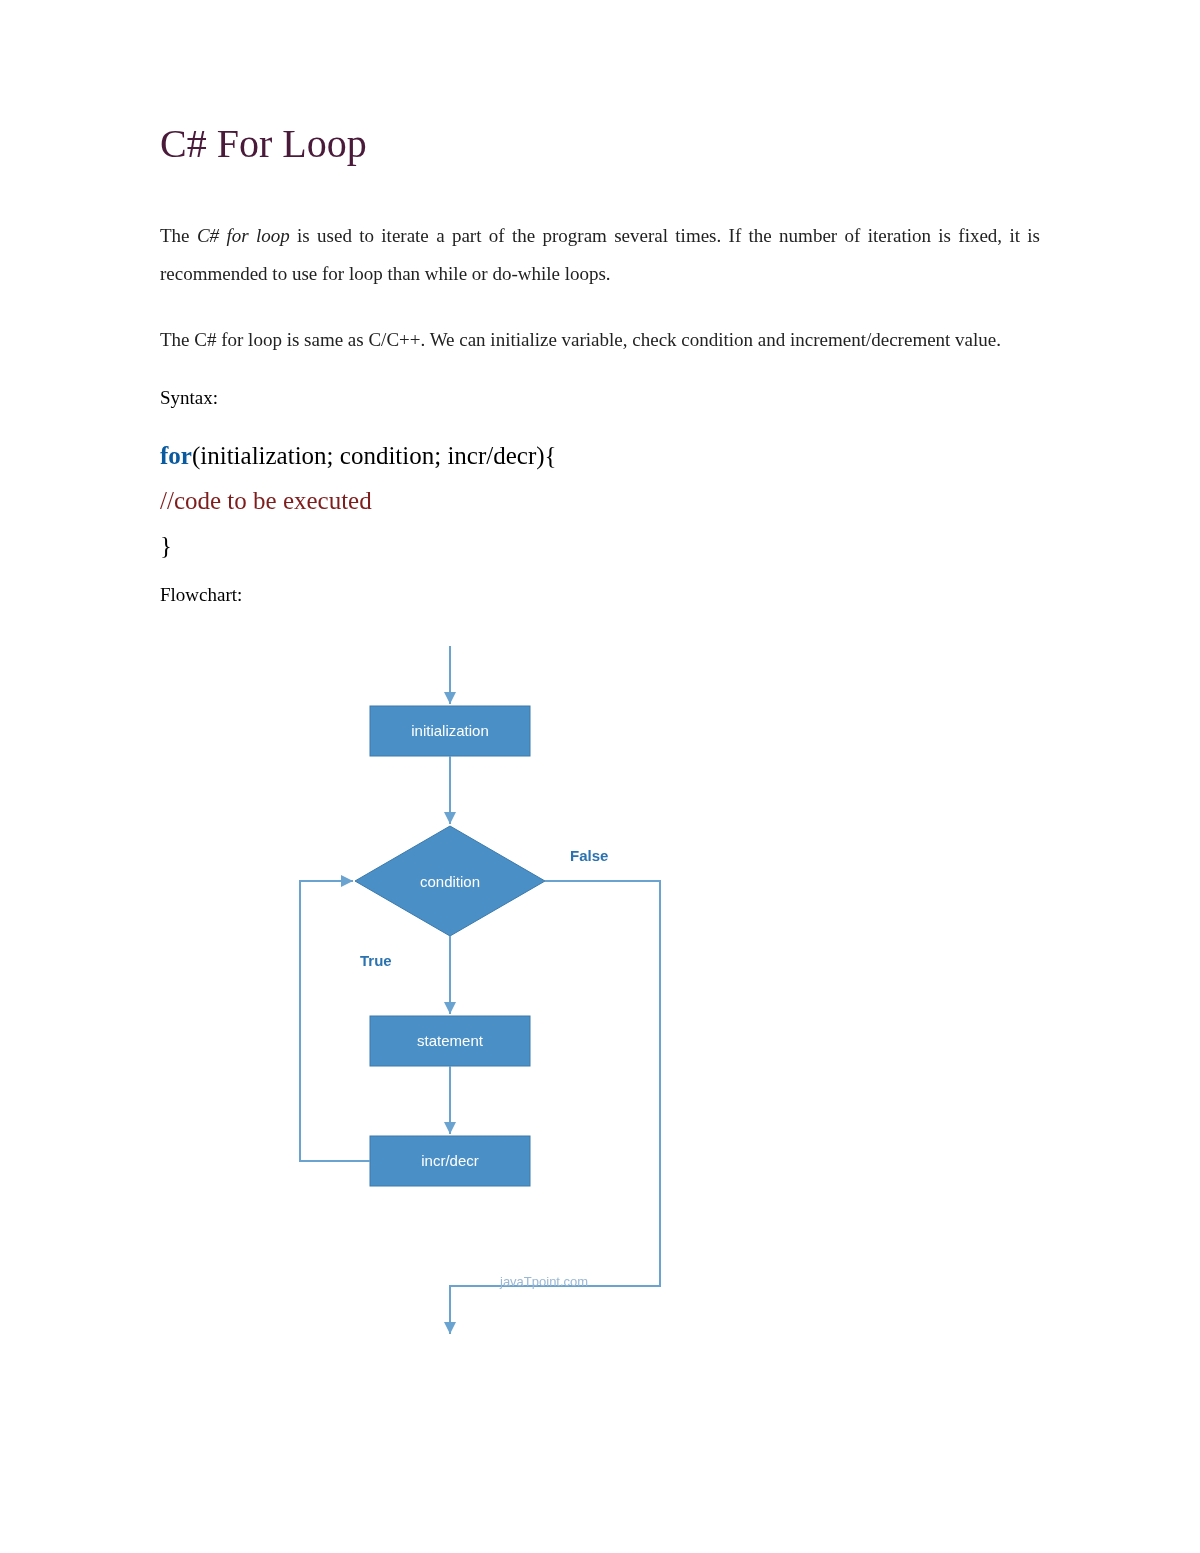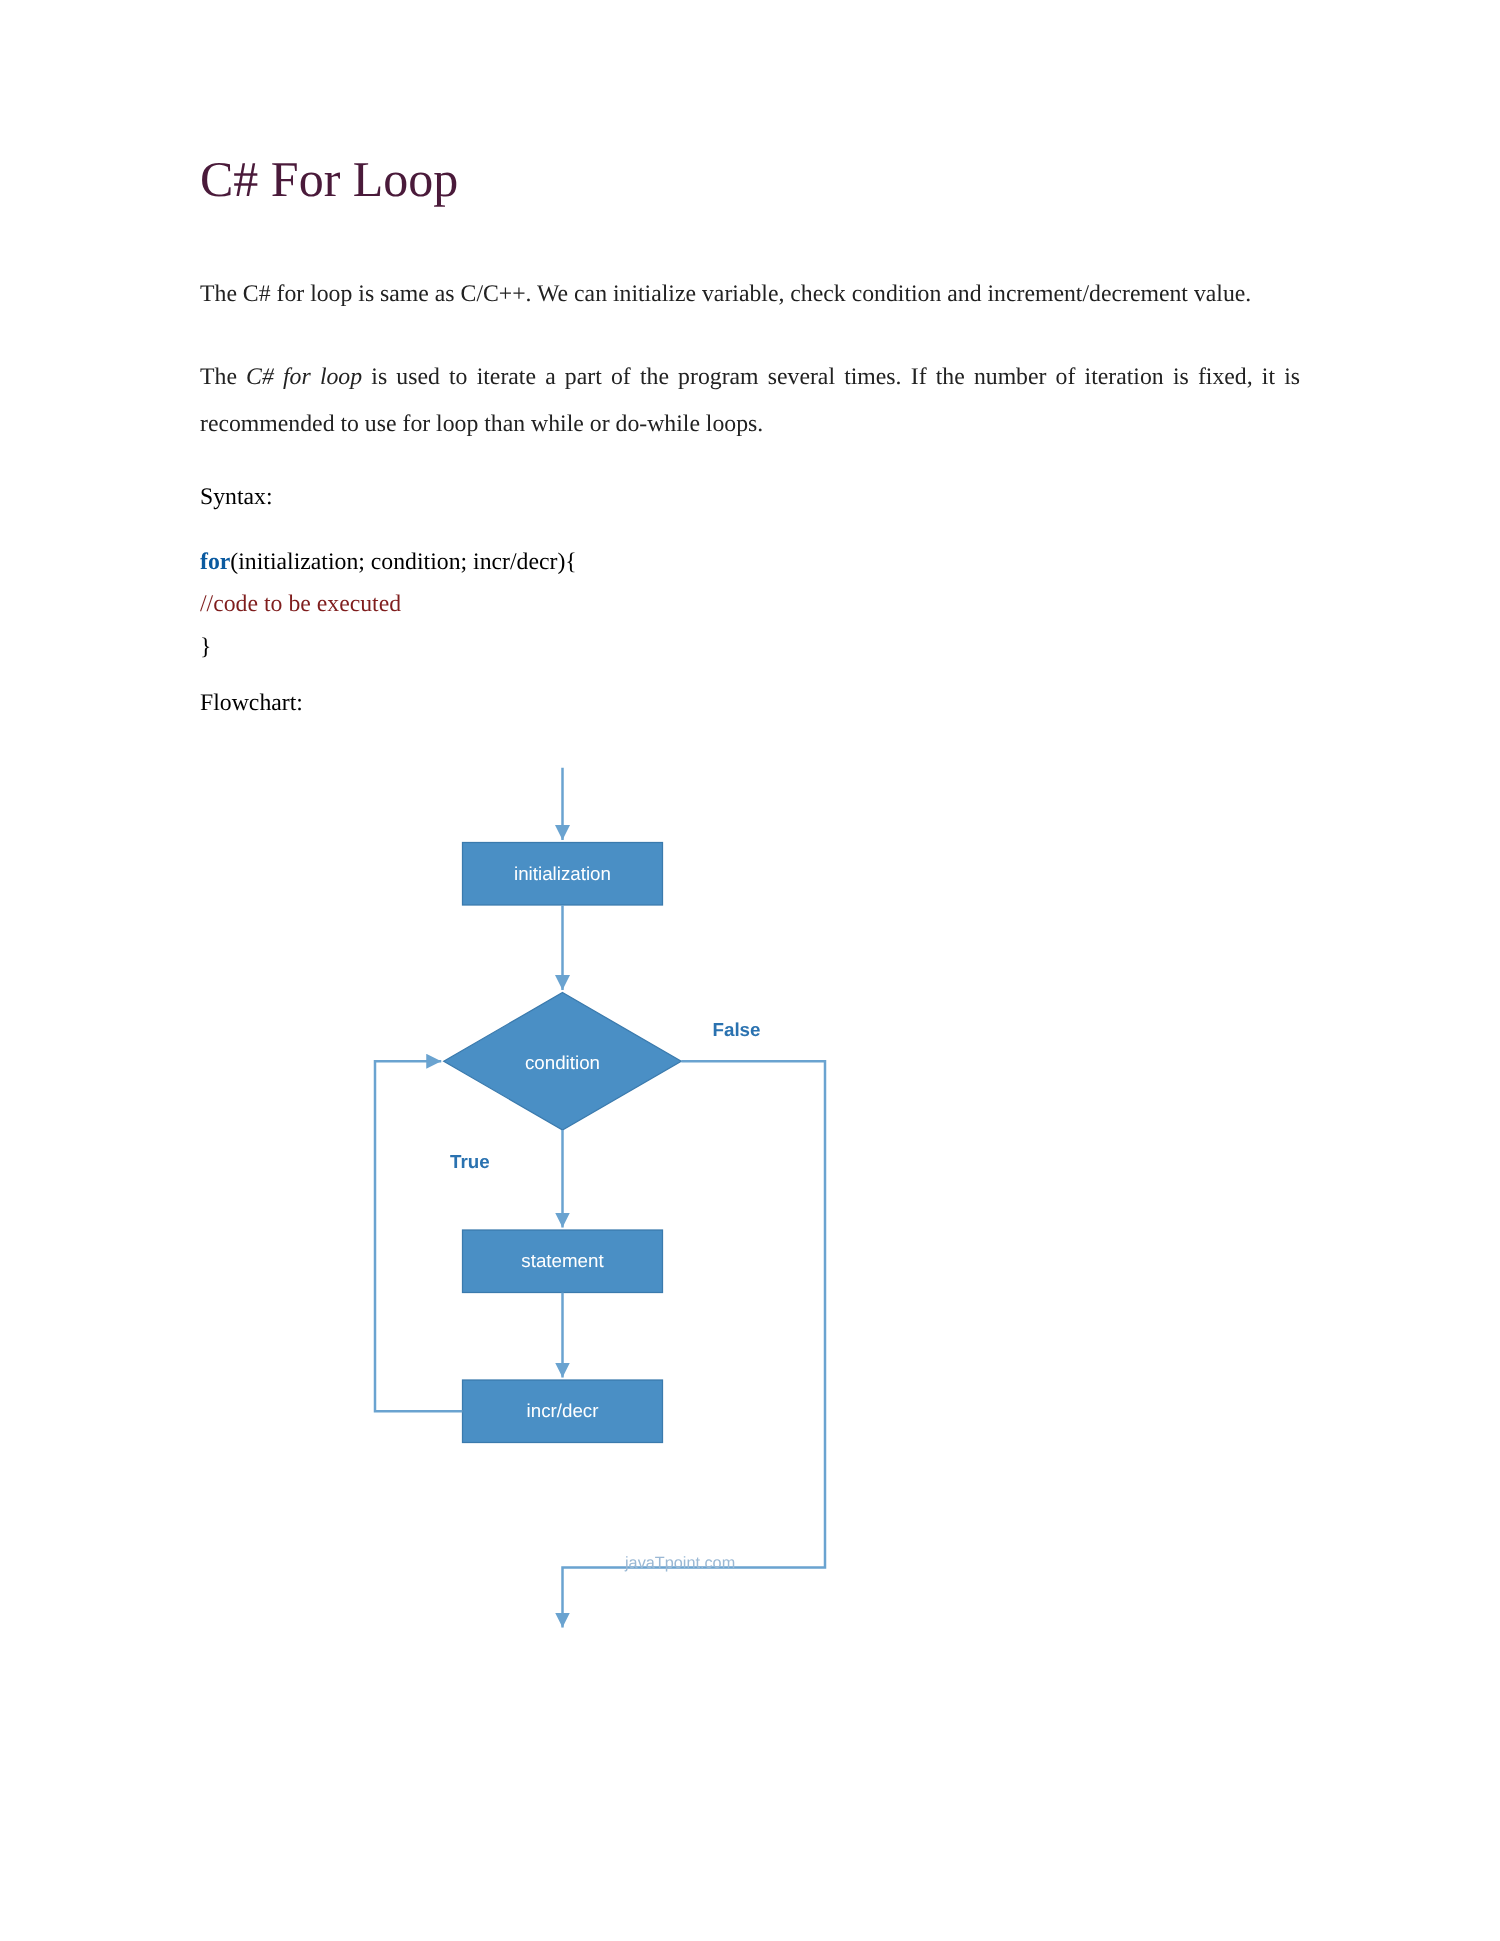--- a/index.html
+++ b/index.html
@@ -26,21 +26,21 @@
       text-align: justify;
       margin: 0 0 28px 0;
     }
     .italic { font-style: italic; }
     .label {
       font-weight: normal;
       font-size: 19px;
       margin: 16px 0 24px 0;
     }
     .code {
-      font-size: 19px;
+      font-size: 25px;
       line-height: 1.8;
     }
     .kw { color: #0a5aa0; font-weight: bold; }
     .comment { color: #7f1d1d; }
     .flowchart {
       margin: 40px 0 0 90px;
       width: 520px;
       display: block;
     }
     .box {
@@ -72,25 +72,25 @@
       font-size: 13px;
       fill: #9ab8d4;
     }
   </style>
 </head>
 <body>
 
 <div class="page">
   <h1>C# For Loop</h1>
 
-  <p>The C# for loop is same as C/C++. We can initialize variable, check condition and increment/decrement value.</p>
-
   <p>
     <span>The </span><span class="italic">C# for loop</span><span> is used to iterate a part of the program several times. If the number of iteration is fixed, it is recommended to use for loop than while or do-while loops.</span>
   </p>
+
+  <p>The C# for loop is same as C/C++. We can initialize variable, check condition and increment/decrement value.</p>
 
   <div class="label">Syntax:</div>
 
   <div class="code">
     <div>
       <span class="kw">for</span><span>(initialization; condition; incr/decr){</span>
     </div>
     <div class="comment">//code to be executed</div>
     <div>}</div>
   </div>

